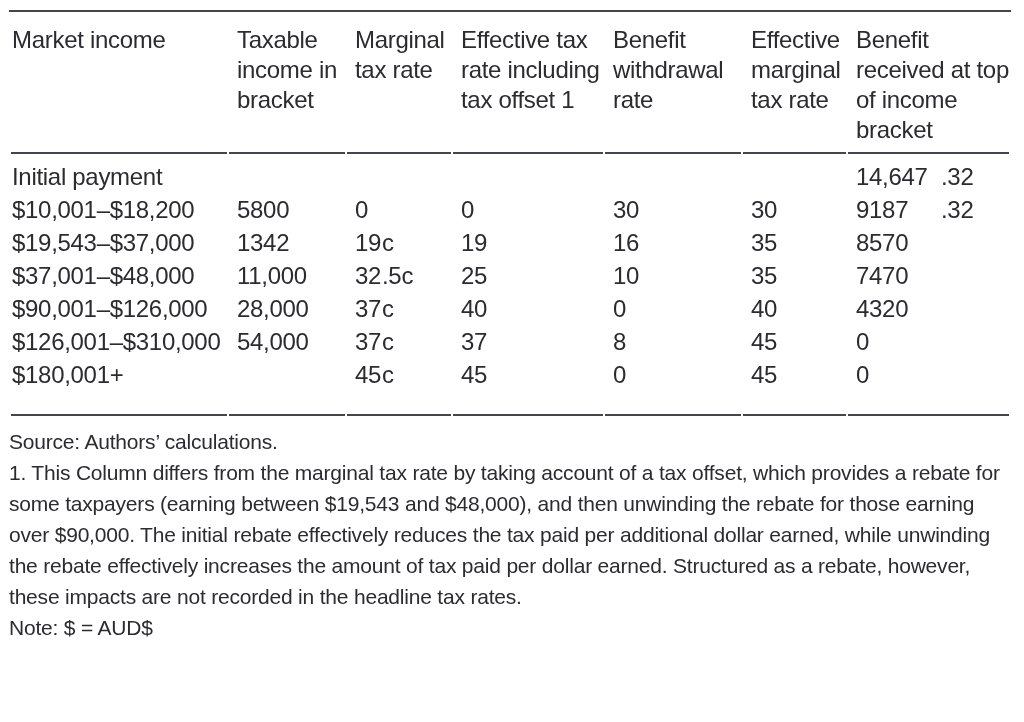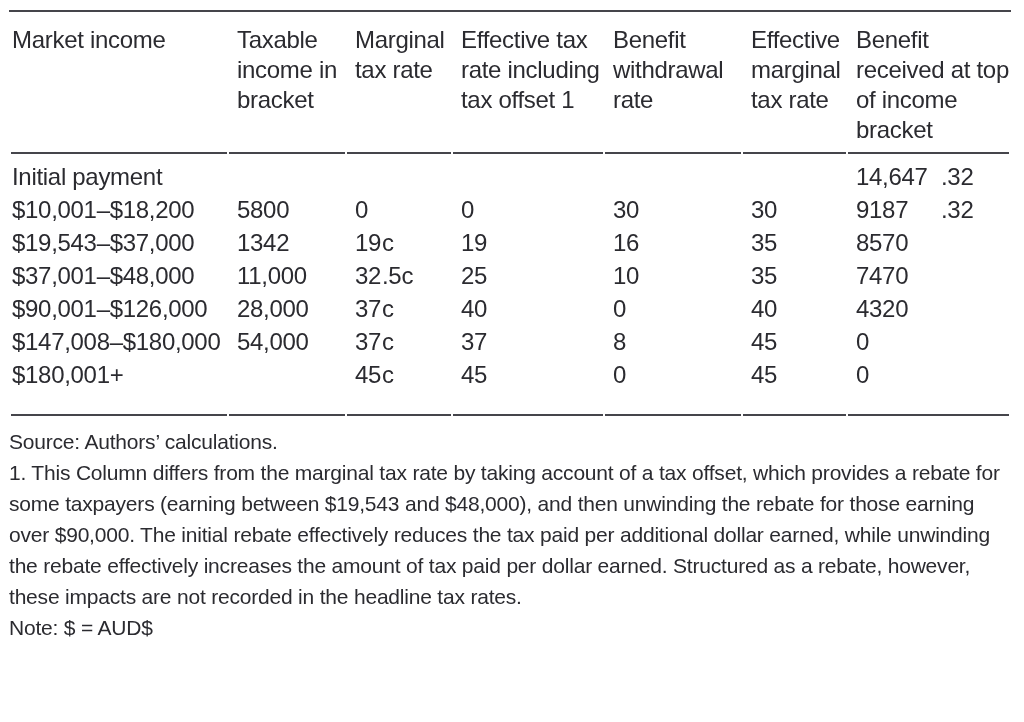--- a/index.html
+++ b/index.html
@@ -104,21 +104,21 @@
         <tr>
           <td class="c0">$90,001–$126,000</td>
           <td class="c1">28,000</td>
           <td class="c2"><span class="ip">37</span><span class="sf">c</span></td>
           <td class="c3"><span class="ip">40</span><span class="sf"></span></td>
           <td class="c4"><span class="ip">0</span><span class="sf"></span></td>
           <td class="c5"><span class="ip">40</span><span class="sf"></span></td>
           <td class="c6"><span class="ip">4320</span><span class="sf"></span></td>
         </tr>
         <tr>
-          <td class="c0">$147,008–$180,000</td>
+          <td class="c0">$126,001–$310,000</td>
           <td class="c1">54,000</td>
           <td class="c2"><span class="ip">37</span><span class="sf">c</span></td>
           <td class="c3"><span class="ip">37</span><span class="sf"></span></td>
           <td class="c4"><span class="ip">8</span><span class="sf"></span></td>
           <td class="c5"><span class="ip">45</span><span class="sf"></span></td>
           <td class="c6"><span class="ip">0</span><span class="sf"></span></td>
         </tr>
         <tr>
           <td class="c0">$180,001+</td>
           <td class="c1"></td>

